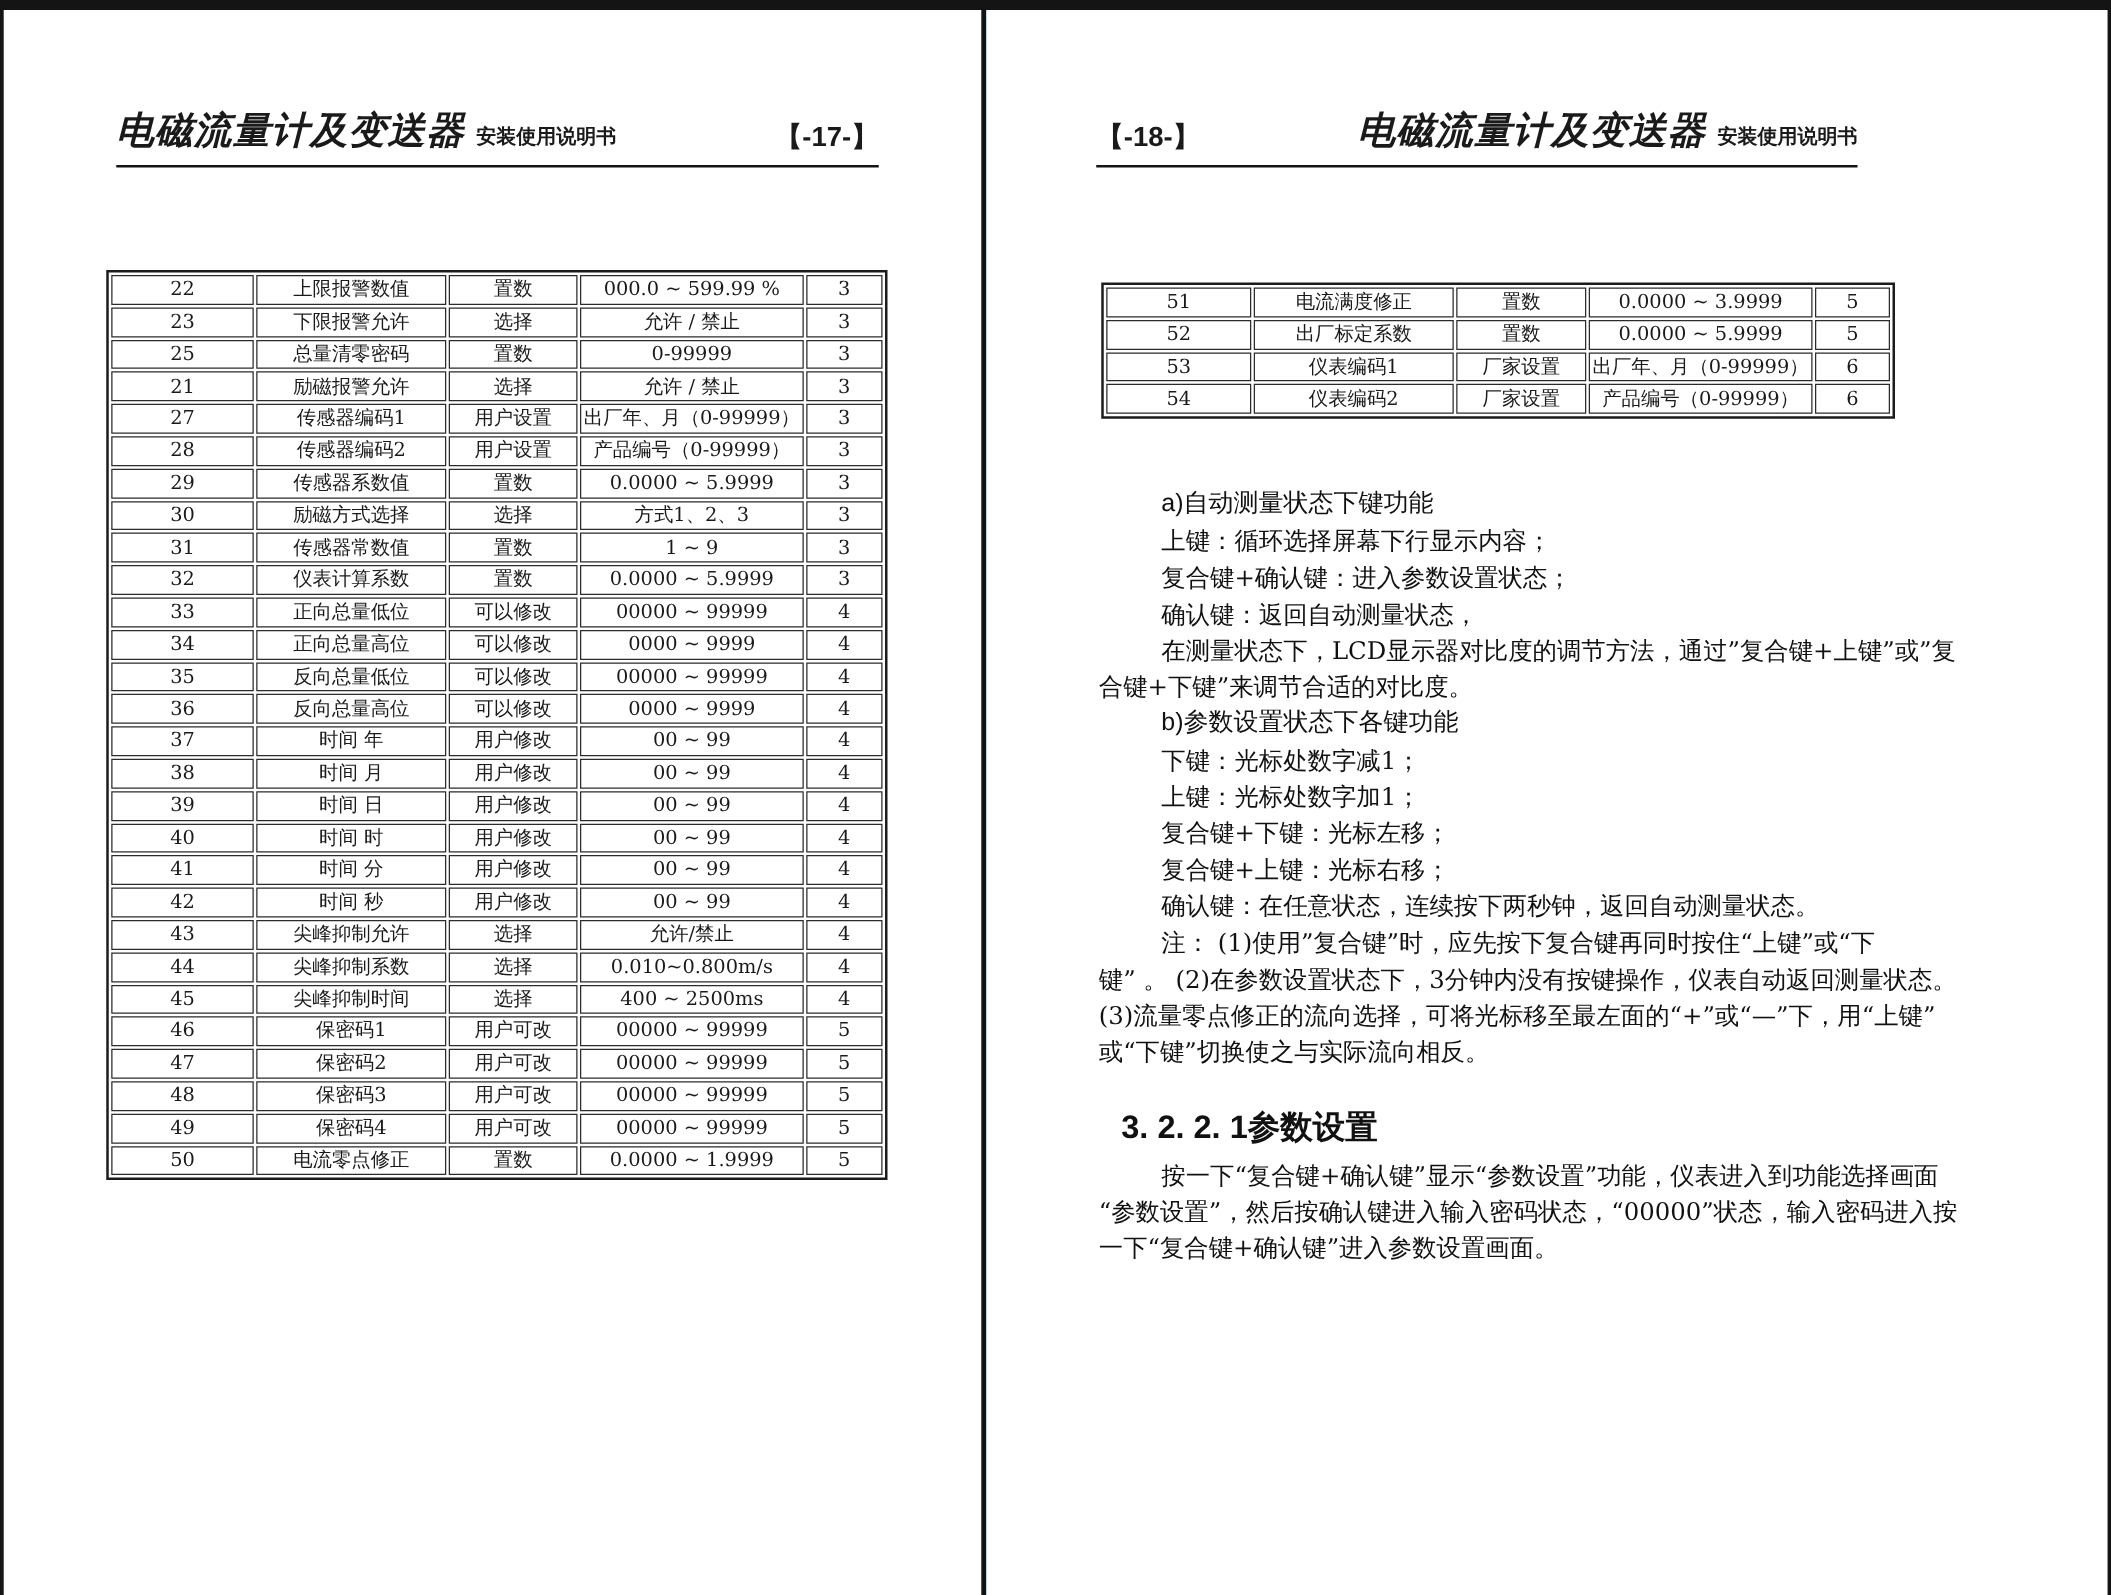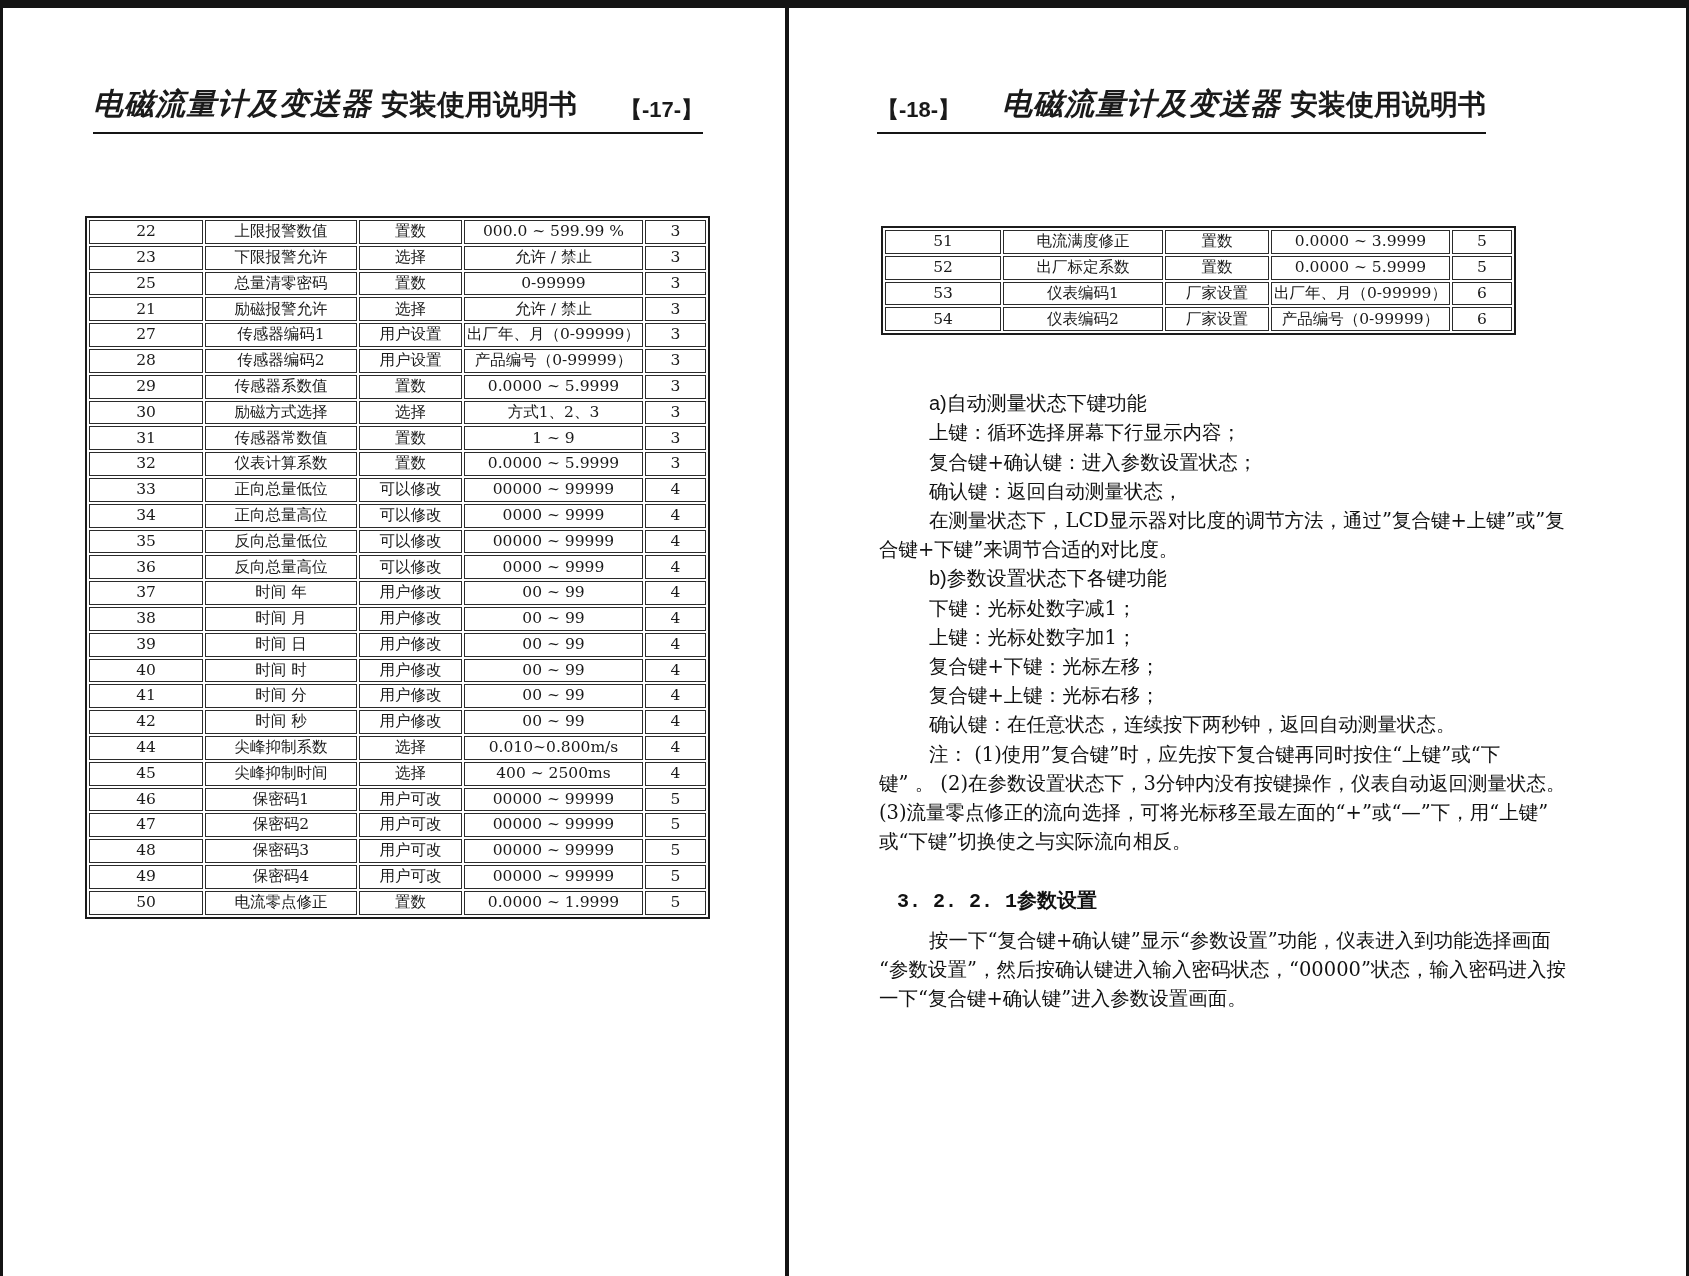--- a/index.html
+++ b/index.html
@@ -24,21 +24,21 @@
   }
   .page-left  .header { margin:76px 82px 0 90px; }
   .page-right .header { margin:76px 200px 0 88px; }
   .title-group { display:flex; align-items:baseline; white-space:nowrap; }
   .doc-title {
     font-family:"Liberation Sans", sans-serif; font-style:italic; font-weight:bold;
     font-size:30px; letter-spacing:1px;
   }
   .doc-subtitle {
     font-family:"Liberation Sans", sans-serif; font-weight:bold;
-    font-size:28px; margin-left:9px;
+    font-size:16px; margin-left:9px;
   }
   .page-marker { font-family:"Liberation Sans", sans-serif; font-weight:bold; font-size:22px; white-space:nowrap; }
 
   table.param {
     border-collapse:separate; border-spacing:2px;
     border:2px solid #1c1c1c; background:#fff; table-layout:fixed;
   }
   .page-left  table.param { margin:82px 0 0 82px; }
   .page-right table.param { margin:92px 0 0 92px; }
   table.param td {
@@ -49,22 +49,22 @@
 
   .content { margin:54px 0 0 90px; width:625px; font-size:19.5px; color:#111; }
   .tline { line-height:29.2px; white-space:nowrap; }
   .tline.line { padding-left:50px; }
   .tline.flush { padding-left:0; }
   .tline.heading {
     font-family:"Liberation Sans", sans-serif; font-weight:normal;
     font-size:20px; padding-left:50px;
   }
   .tline.heading2 {
-    font-family:Liberation Mono, monospace; font-weight:bold;
-    font-size:20px; padding-left:18px; margin-top:31px; margin-bottom:9px;
+    font-family:Liberation Sans, sans-serif; font-weight:bold;
+    font-size:26px; padding-left:18px; margin-top:31px; margin-bottom:9px;
   }
 </style>
 </head>
 <body>
 
 <div class="spread">
   <div class="top-bar"></div>
   <div class="edge-left"></div>
   <div class="edge-right"></div>
   <div class="gutter"></div>
@@ -218,20 +218,27 @@
             <td class="col-name">时间  分</td>
             <td class="col-mode">用户修改</td>
             <td class="col-range">00 ~ 99</td>
             <td class="col-menu">4</td>
           </tr>
           <tr>
             <td class="col-num">42</td>
             <td class="col-name">时间  秒</td>
             <td class="col-mode">用户修改</td>
             <td class="col-range">00 ~ 99</td>
+            <td class="col-menu">4</td>
+          </tr>
+          <tr>
+            <td class="col-num">43</td>
+            <td class="col-name">尖峰抑制允许</td>
+            <td class="col-mode">选择</td>
+            <td class="col-range">允许/禁止</td>
             <td class="col-menu">4</td>
           </tr>
           <tr>
             <td class="col-num">44</td>
             <td class="col-name">尖峰抑制系数</td>
             <td class="col-mode">选择</td>
             <td class="col-range">0.010~0.800m/s</td>
             <td class="col-menu">4</td>
           </tr>
           <tr>

